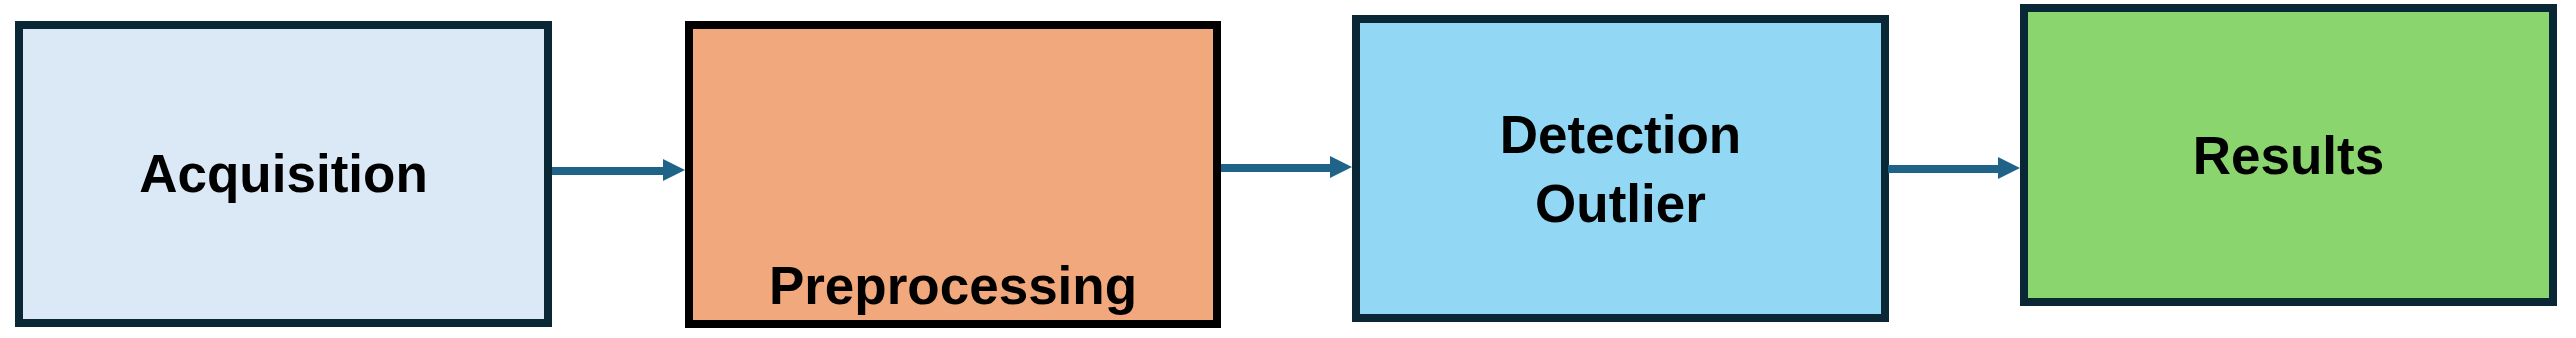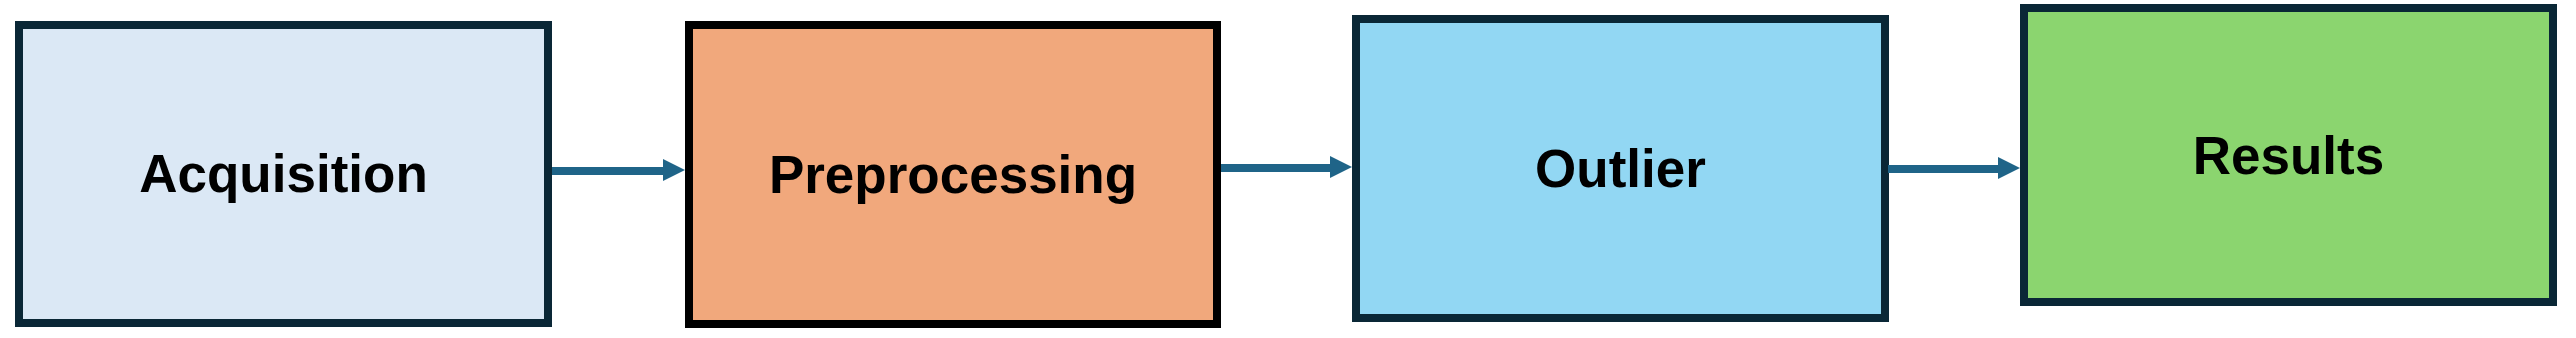--- a/index.html
+++ b/index.html
@@ -67,30 +67,31 @@
 
   <div class="node" id="node-0" style="background: rgb(219, 232, 245); border-color: rgb(10, 39, 54); color: rgb(0, 0, 0);">
     <div class="line">Acquisition</div>
   </div>
 
   <div class="arrow" id="arrow-0">
     <div class="shaft" style="background: rgb(31, 100, 136);"></div>
     <div class="head" style="border-left-color: rgb(31, 100, 136);"></div>
   </div>
 
-  <div class="node" id="node-1" style="background: rgb(241, 168, 124); border-color: rgb(0, 0, 0); color: rgb(0, 0, 0);">
+  <div class="node" id="node-1" style="background: rgb(241, 168, 124); border-color: rgb(0, 0, 0); color: rgb(0, 0, 0); justify-content: flex-end;">
     <div class="line">Preprocessing</div>
   </div>
 
   <div class="arrow" id="arrow-1">
     <div class="shaft" style="background: rgb(31, 100, 136);"></div>
     <div class="head" style="border-left-color: rgb(31, 100, 136);"></div>
   </div>
 
   <div class="node" id="node-2" style="background: rgb(146, 215, 243); border-color: rgb(10, 39, 54); color: rgb(0, 0, 0);">
+    <div class="line">Detection</div>
     <div class="line">Outlier</div>
   </div>
 
   <div class="arrow" id="arrow-2">
     <div class="shaft" style="background: rgb(31, 100, 136);"></div>
     <div class="head" style="border-left-color: rgb(31, 100, 136);"></div>
   </div>
 
   <div class="node" id="node-3" style="background: rgb(139, 213, 111); border-color: rgb(10, 39, 54); color: rgb(0, 0, 0);">
     <div class="line">Results</div>

